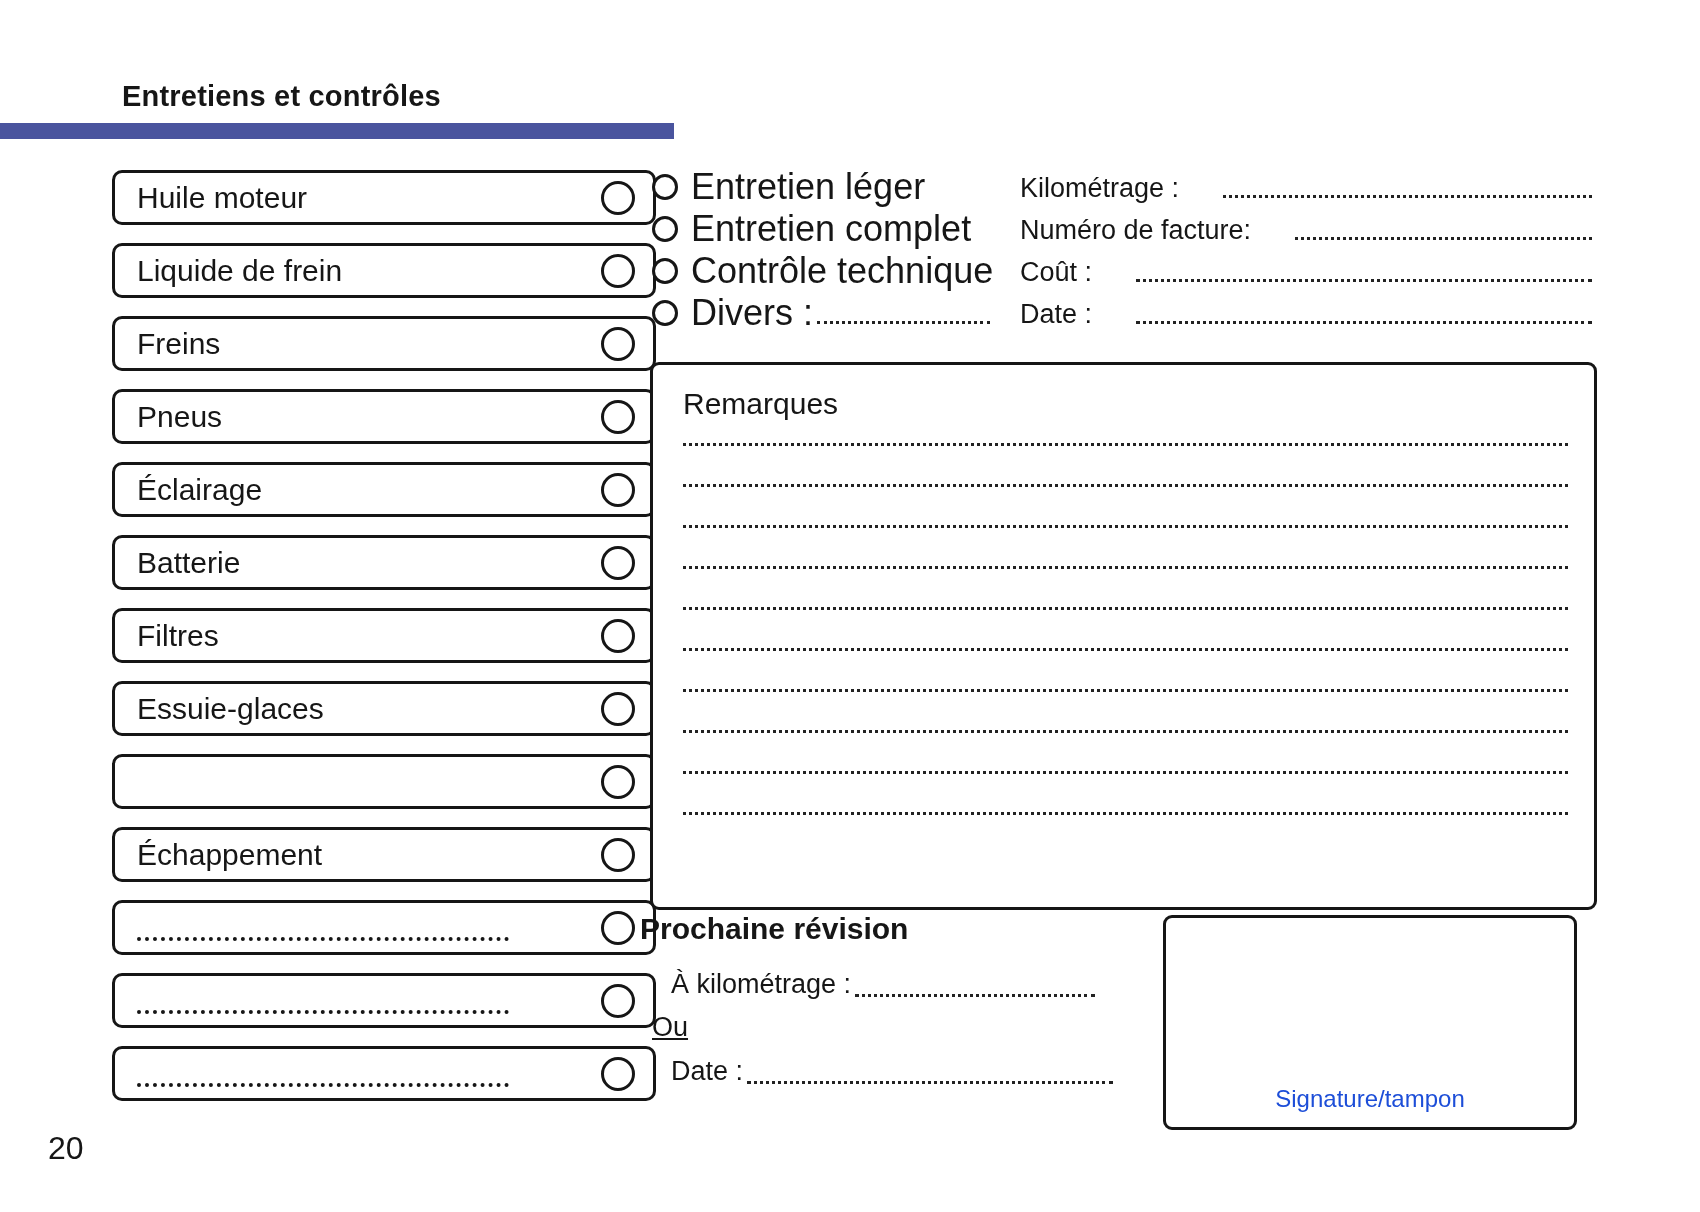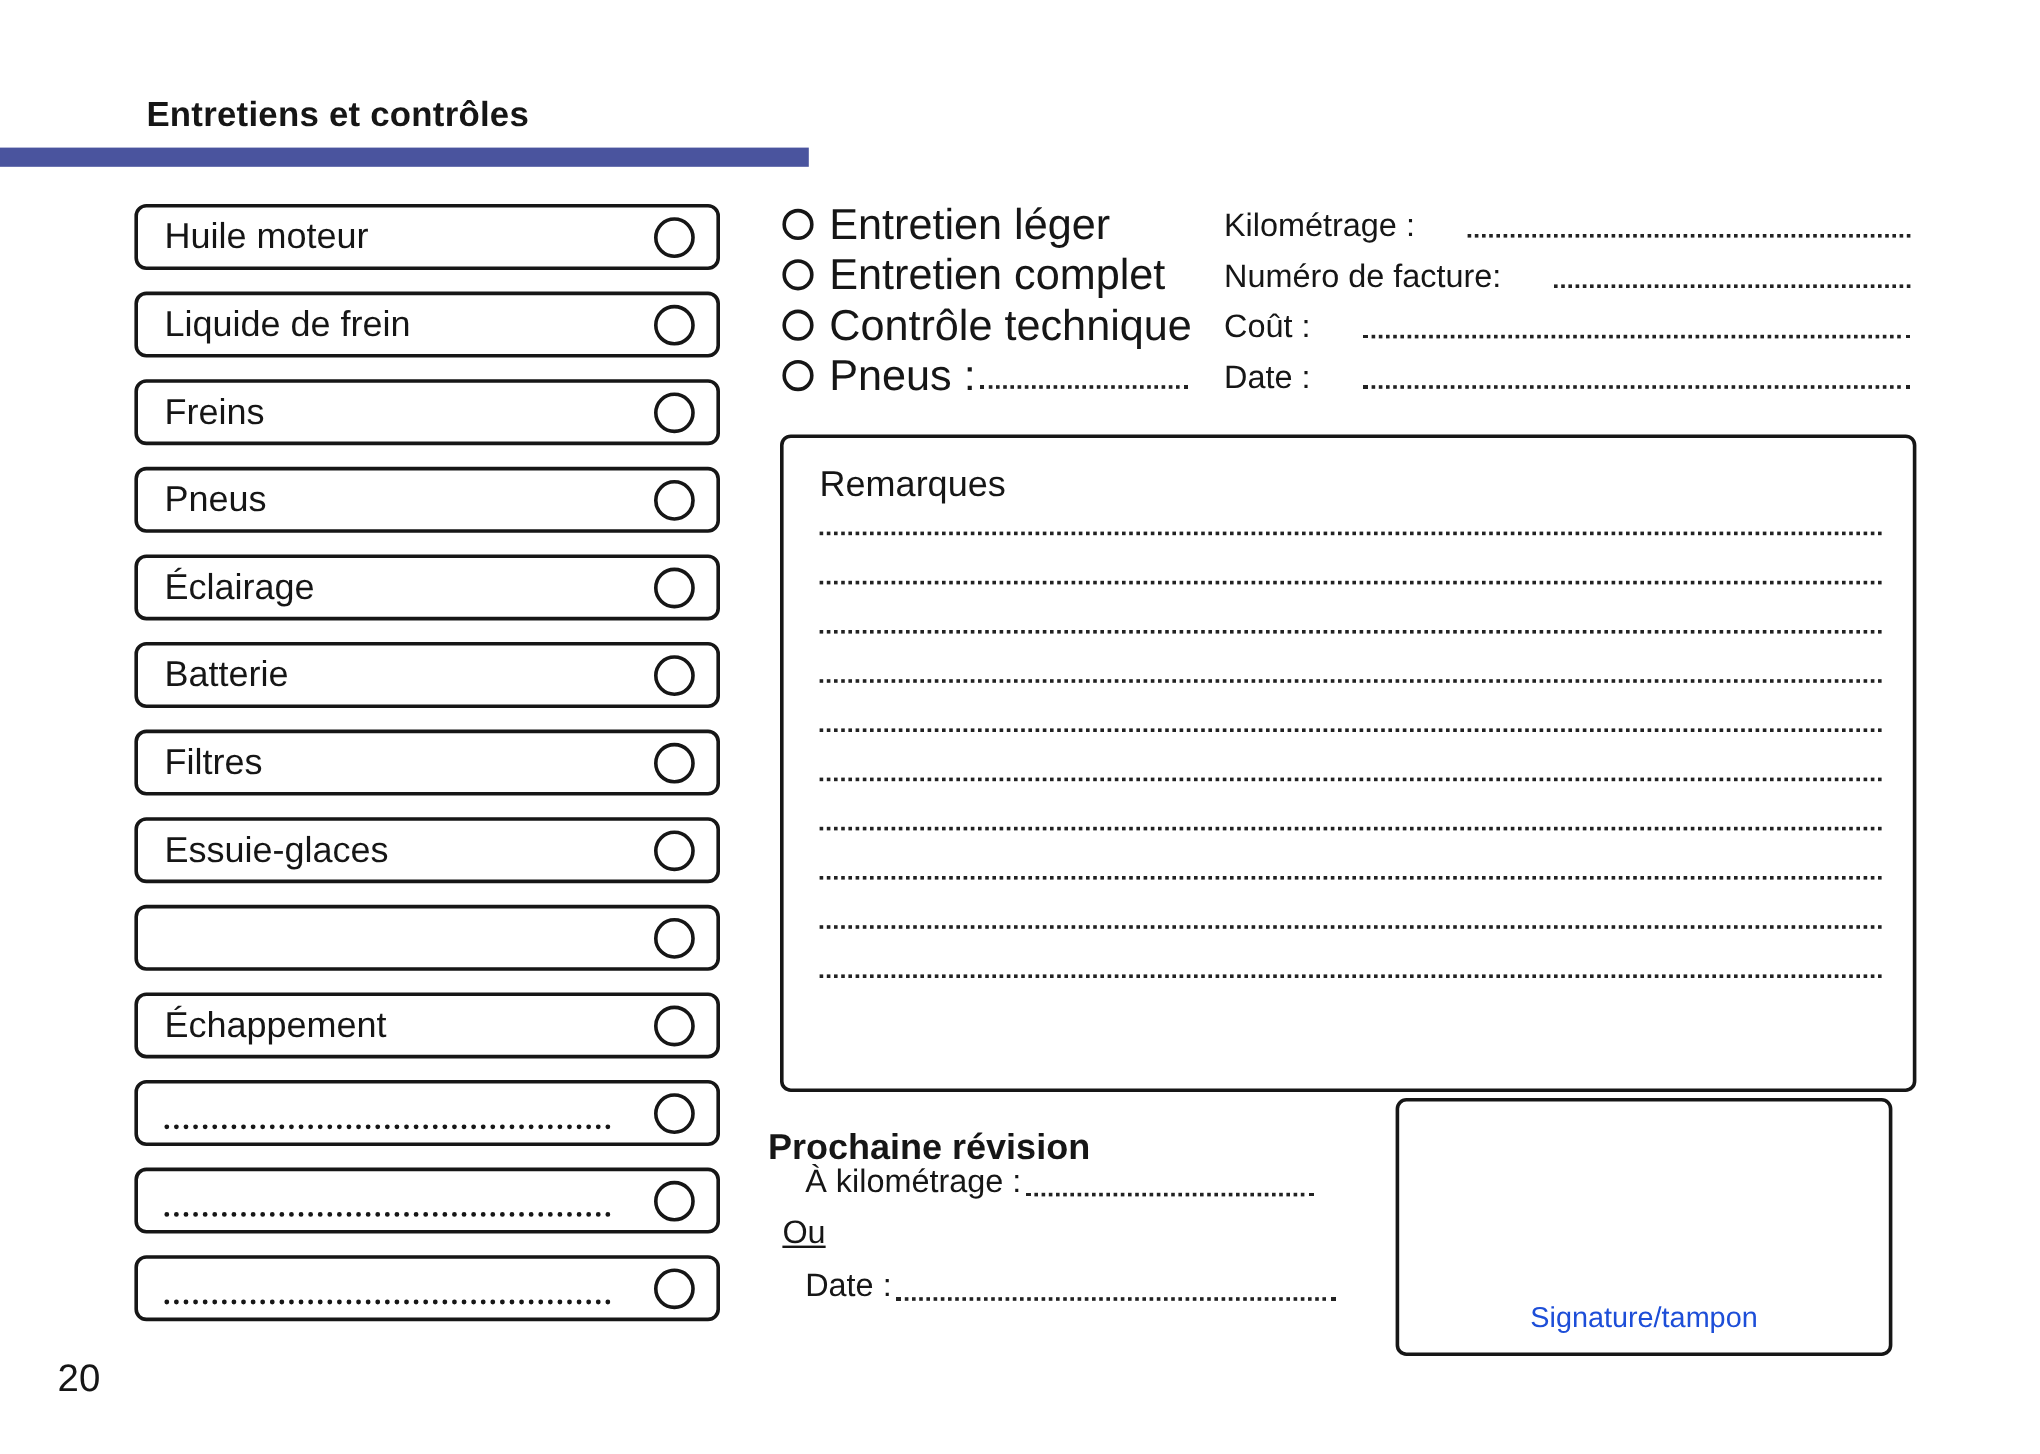--- a/index.html
+++ b/index.html
@@ -17,21 +17,21 @@
     position: absolute; left: 122px; top: 80px;
     font-size: 29px; font-weight: bold; letter-spacing: 0.2px;
   }
   .accent-bar {
     position: absolute; left: 0; top: 123px;
     width: 674px; height: 16px;
   }
 
   
   .check-row {
-    position: absolute; left: 112px; width: 488px; height: 55px;
+    position: absolute; left: 112px; width: 544px; height: 55px;
     border: 3px solid #161616; border-radius: 10px;
     display: flex; align-items: center;
     padding: 0 18px 0 22px; background: #fff;
   }
   .check-row .row-label { font-size: 30px; white-space: nowrap; }
   .check-circle {
     width: 34px; height: 34px; flex: none;
     border: 3px solid #161616; border-radius: 50%;
     margin-left: auto; background: #fff;
   }
@@ -77,21 +77,21 @@
   .remarks-title {
     position: absolute; left: 30px; top: 22px;
     font-size: 30px;
   }
   .remark-lines { position: absolute; left: 30px; right: 26px; top: 40px; }
   .remark-line { height: 41px; border-bottom: 3px dotted #222; }
 
   
   .next-title {
     position: absolute; left: 640px; top: 912px;
-    font-size: 30px; font-weight: bold; margin-top: 28px;
+    font-size: 30px; font-weight: bold;
   }
   .ns-row { position: absolute; display: flex; height: 34px; margin-left: 28px; }
   .ns-row .row-label { font-size: 27px; line-height: 31px; white-space: nowrap; }
   .ns-km   { left: 643px; top: 969px; width: 424px; }
   .ns-or   { left: 624px; top: 1012px; text-decoration: underline; }
   .ns-date { left: 643px; top: 1056px; width: 442px; }
 
   
   .signature-box {
     position: absolute; left: 1163px; top: 915px; width: 414px; height: 215px;
@@ -172,21 +172,21 @@
 <div class="radio-row" style="top:212px">
   <span class="radio-circle"></span>
   <span class="row-label">Entretien complet</span>
 </div>
 <div class="radio-row" style="top:254px">
   <span class="radio-circle"></span>
   <span class="row-label">Contrôle technique</span>
 </div>
 <div class="radio-row divers" style="top:296px">
   <span class="radio-circle"></span>
-  <span class="row-label">Pneus :</span>
+  <span class="row-label">Divers :</span>
   <span class="leader"></span>
 </div>
 
 <div class="field-row" style="top:170px">
   <span class="row-label">Kilométrage :</span>
   <span class="leader"></span>
 </div>
 <div class="field-row" style="top:212px">
   <span class="row-label">Numéro de facture:</span>
   <span class="leader"></span>

